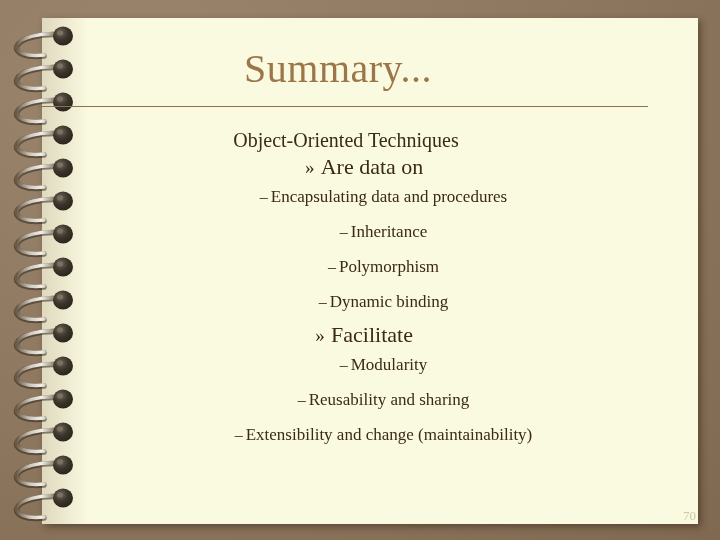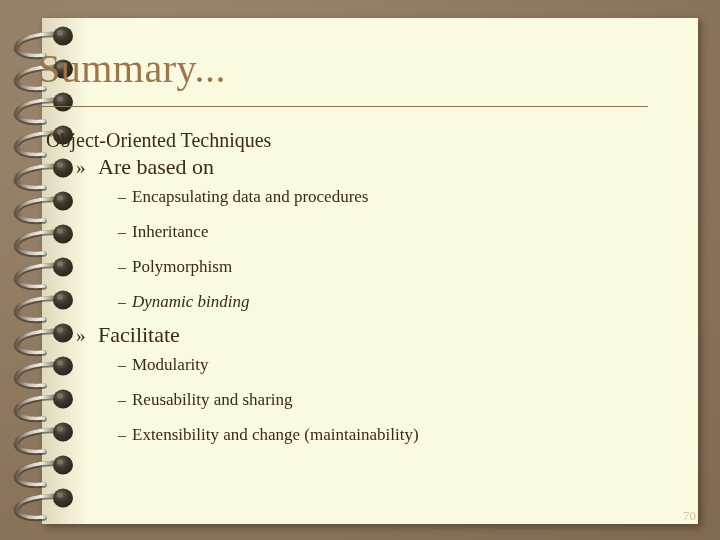--- a/index.html
+++ b/index.html
@@ -13,20 +13,21 @@
     font-family: "Liberation Serif", "DejaVu Serif", serif;
   }
 
   #slide {
     position: relative;
     width: 720px;
     height: 540px;
     background: #8d775e;
     background-image:
       radial-gradient(ellipse at 20% 15%, #9b856c 0%, #8d775e 55%, #7f6950 100%);
+    text-align: center;
   }
 
   
   #paper {
     position: absolute;
     left: 42px;
     top: 18px;
     width: 656px;
     height: 506px;
     background: #fafae1;
@@ -112,21 +113,20 @@
     padding-left: 72px;
     white-space: nowrap;
   }
   .lvl3 .bullet {
     display: inline-block;
     width: 14px;
     font-size: 16px;
   }
   .gap-after {
     margin-bottom: 14px;
-    font-style: italic;
   }
 
   
   #page-number {
     position: absolute;
     right: 24px;
     bottom: 16px;
     font-size: 13px;
     color: #cdc7a4;
     font-family: "Liberation Serif", "DejaVu Serif", serif;
@@ -185,21 +185,21 @@
   <div id="title-block">
     <div id="title">Summary...</div>
   </div>
   <div id="title-rule"></div>
 
   <div id="body-block">
 
     <div class="lvl1">Object-Oriented Techniques</div>
 
     <div class="lvl2">
-      <span class="bullet">»</span><span>Are based on</span>
+      <span class="bullet">»</span><span>Are data on</span>
     </div>
     <div class="lvl3-group">
       <div class="lvl3">
         <span class="bullet">–</span><span>Encapsulating data and procedures</span>
       </div>
       <div class="lvl3">
         <span class="bullet">–</span><span>Inheritance</span>
       </div>
       <div class="lvl3">
         <span class="bullet">–</span><span>Polymorphism</span>

